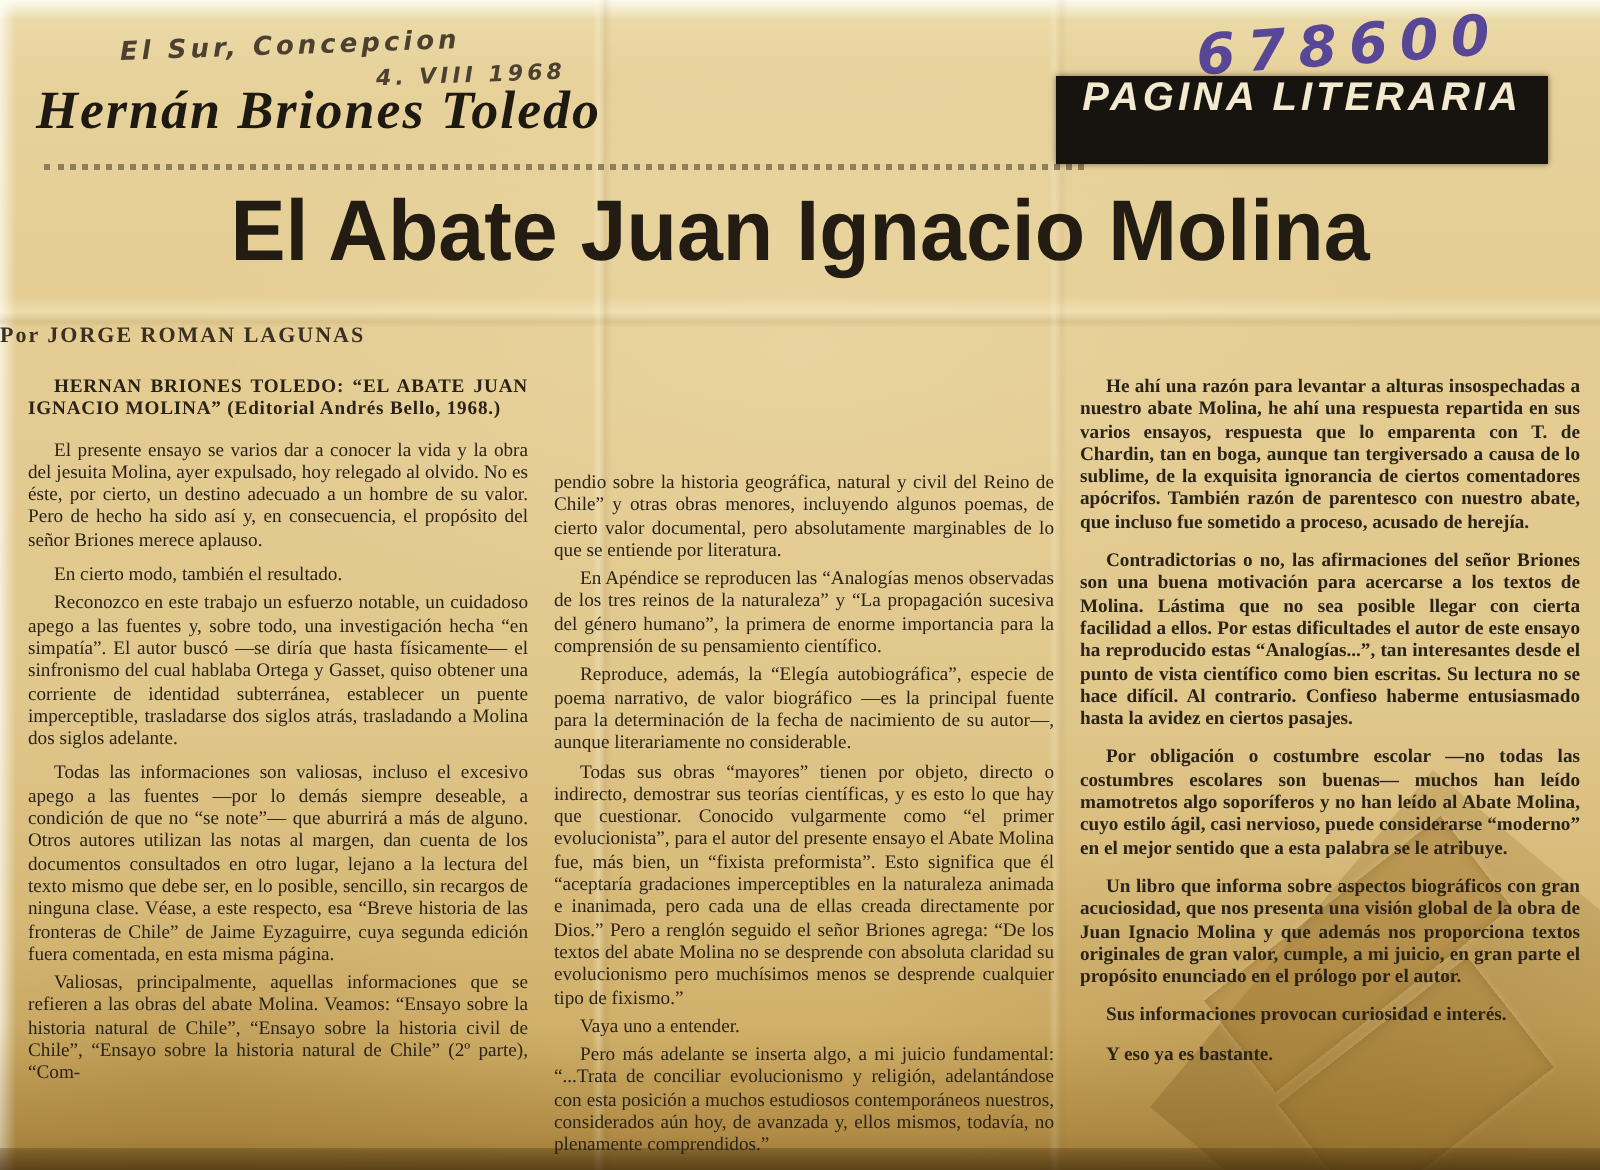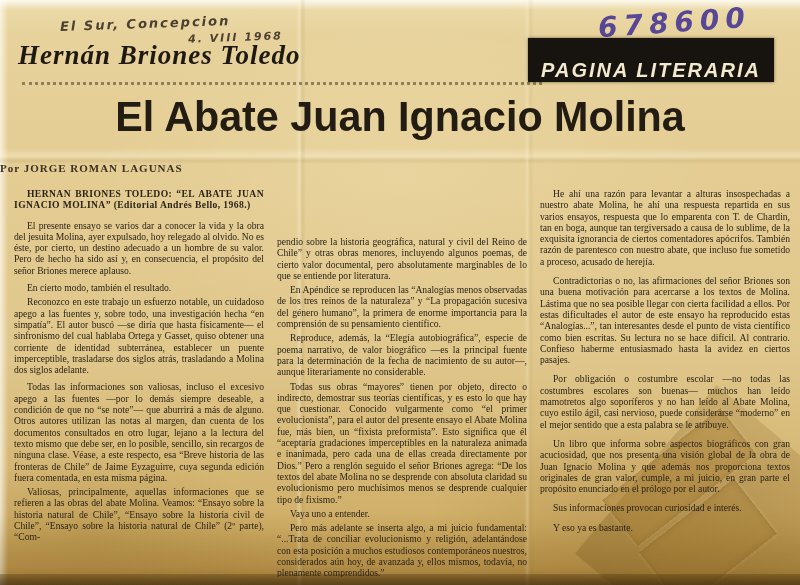--- a/index.html
+++ b/index.html
@@ -24,33 +24,33 @@
   .tape2{left:648px;top:508px;width:120px;height:70px;transform:rotate(-38deg);background:rgba(160,120,48,.30);}
   .corner-dark{position:absolute;right:-40px;top:430px;width:220px;height:220px;transform:rotate(40deg);background:linear-gradient(180deg,rgba(150,112,45,.25),rgba(120,88,30,.35));}
   
   .hand{position:absolute;font-family:"DejaVu Sans",sans-serif;font-style:italic;}
   .hand-source{left:60px;top:16px;font-size:13px;letter-spacing:2px;color:#4c4031;transform:rotate(-2deg);font-weight:bold;}
   .hand-date{left:188px;top:31px;font-size:11px;letter-spacing:2px;color:#4c4031;transform:rotate(-2deg);font-weight:bold;}
   .hand-inv{left:598px;top:6px;font-size:28px;letter-spacing:6px;color:#584796;transform:rotate(-4deg);font-weight:bold;}
   
   .author{position:absolute;left:18px;top:40px;font-family:Liberation Serif, serif;font-weight:bold;font-style:italic;font-size:27px;letter-spacing:1px;color:#1e1a12;}
   .author-dots{position:absolute;left:22px;top:82px;width:520px;height:0;border-bottom:3px dotted rgba(70,58,38,.55);}
-  .badge{position:absolute;left:528px;top:38px;width:246px;height:44px;background:#17130e;display:flex;align-items:flex-end;justify-content:center;box-shadow:0 0 3px rgba(40,30,10,.6);}
+  .badge{position:absolute;left:528px;top:38px;width:246px;height:44px;background:#17130e;display:flex;align-items:flex-start;justify-content:center;box-shadow:0 0 3px rgba(40,30,10,.6);}
   .badge span{font-family:"Liberation Sans",sans-serif;font-weight:bold;font-style:italic;font-size:20px;letter-spacing:2px;color:#f2e9cf;}
   
   .title{position:absolute;left:50px;top:92px;width:700px;text-align:center;font-family:"Liberation Sans",sans-serif;font-weight:bold;font-size:43px;letter-spacing:0px;color:#221c12;transform:scaleX(.96);}
   .byline{position:absolute;left:0;top:162px;width:730px;text-align:left;font-size:11px;letter-spacing:1px;color:#3a3122;font-weight:bold;}
   
   .columns{position:absolute;left:14px;top:188px;width:776px;height:389px;display:flex;gap:13px;overflow:hidden;justify-content:flex-end;}
   .col{width:250px;text-align:justify;font-size:9.6px;line-height:11.3px;color:#2b2318;}
   .col p{margin:0 0 3px;text-indent:13px;}
   .col p.lead-bold{font-weight:bold;letter-spacing:.4px;margin-bottom:9px;}
   .col p.no-indent{text-indent:0;margin-top:48px;}
   .col p.gap-before{margin-top:6px;}
-  .col3 p{margin-bottom:8px;}
+  .col3 p{margin-bottom:8px;font-weight:bold;}
 </style>
 </head>
 <body>
 
 <div class="scan">
 
   <div class="edge-top"></div>
   <div class="edge-left"></div>
   <div class="crease-h" style="top:148px"></div>
   <div class="crease-v" style="left:296px"></div>

